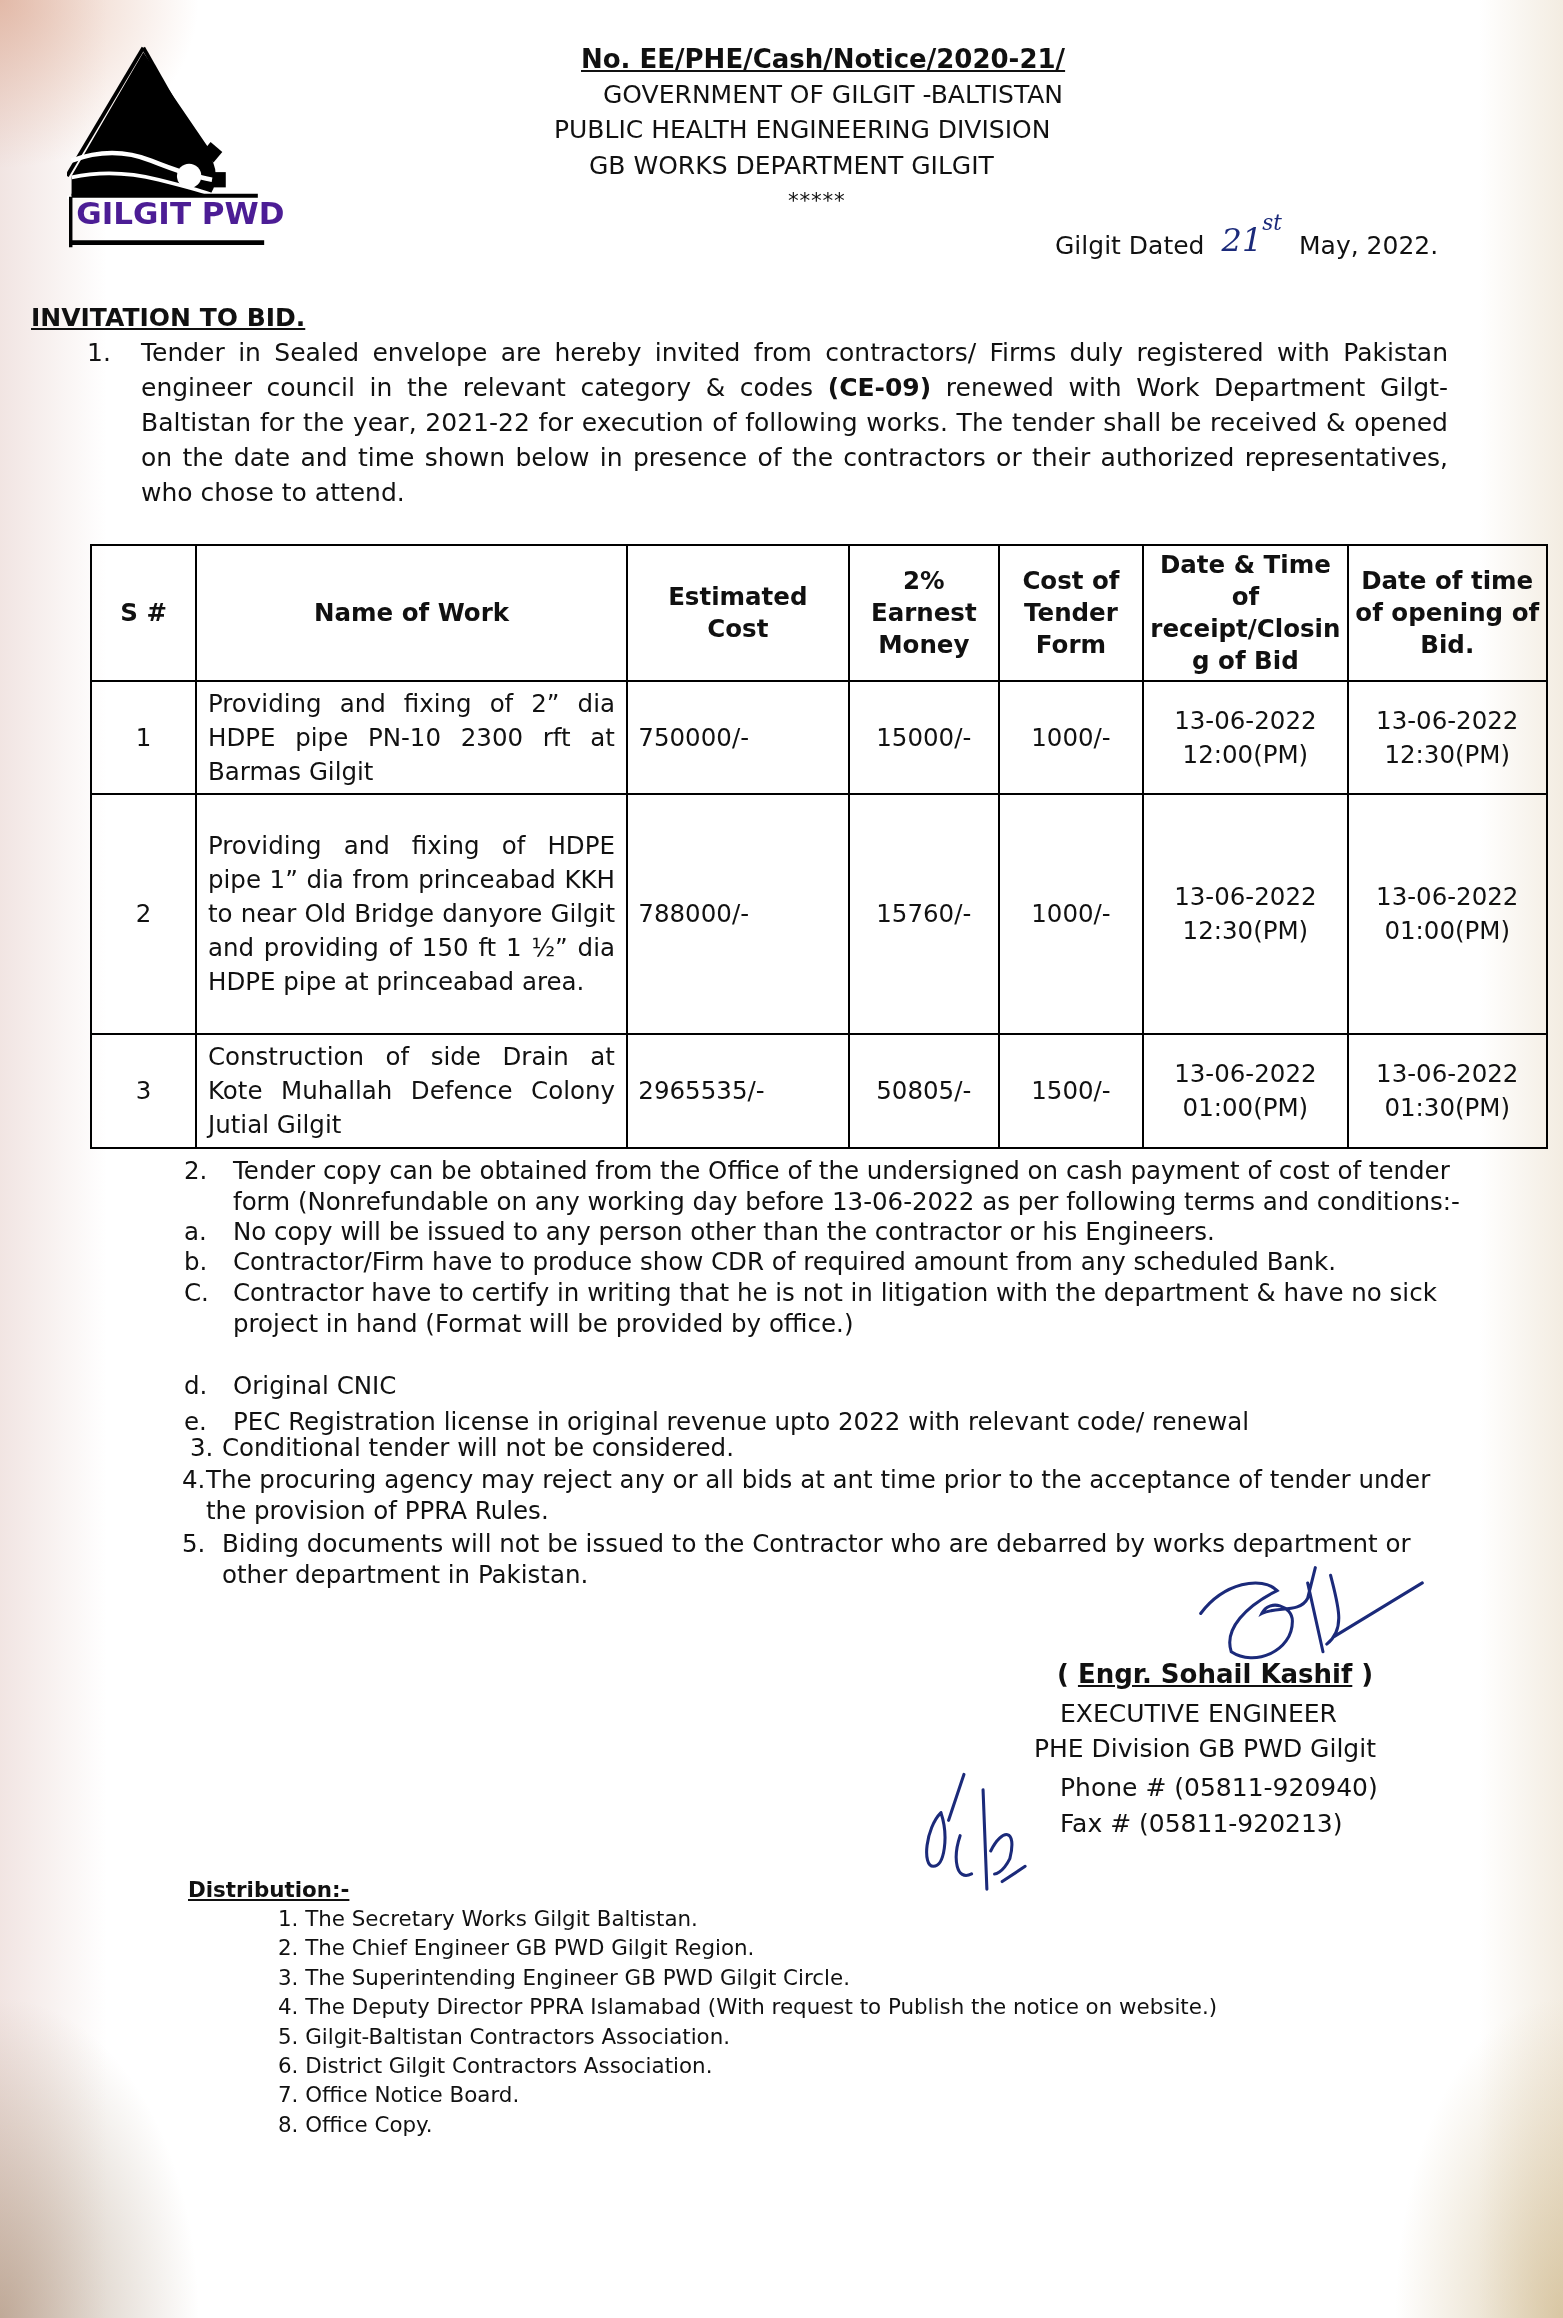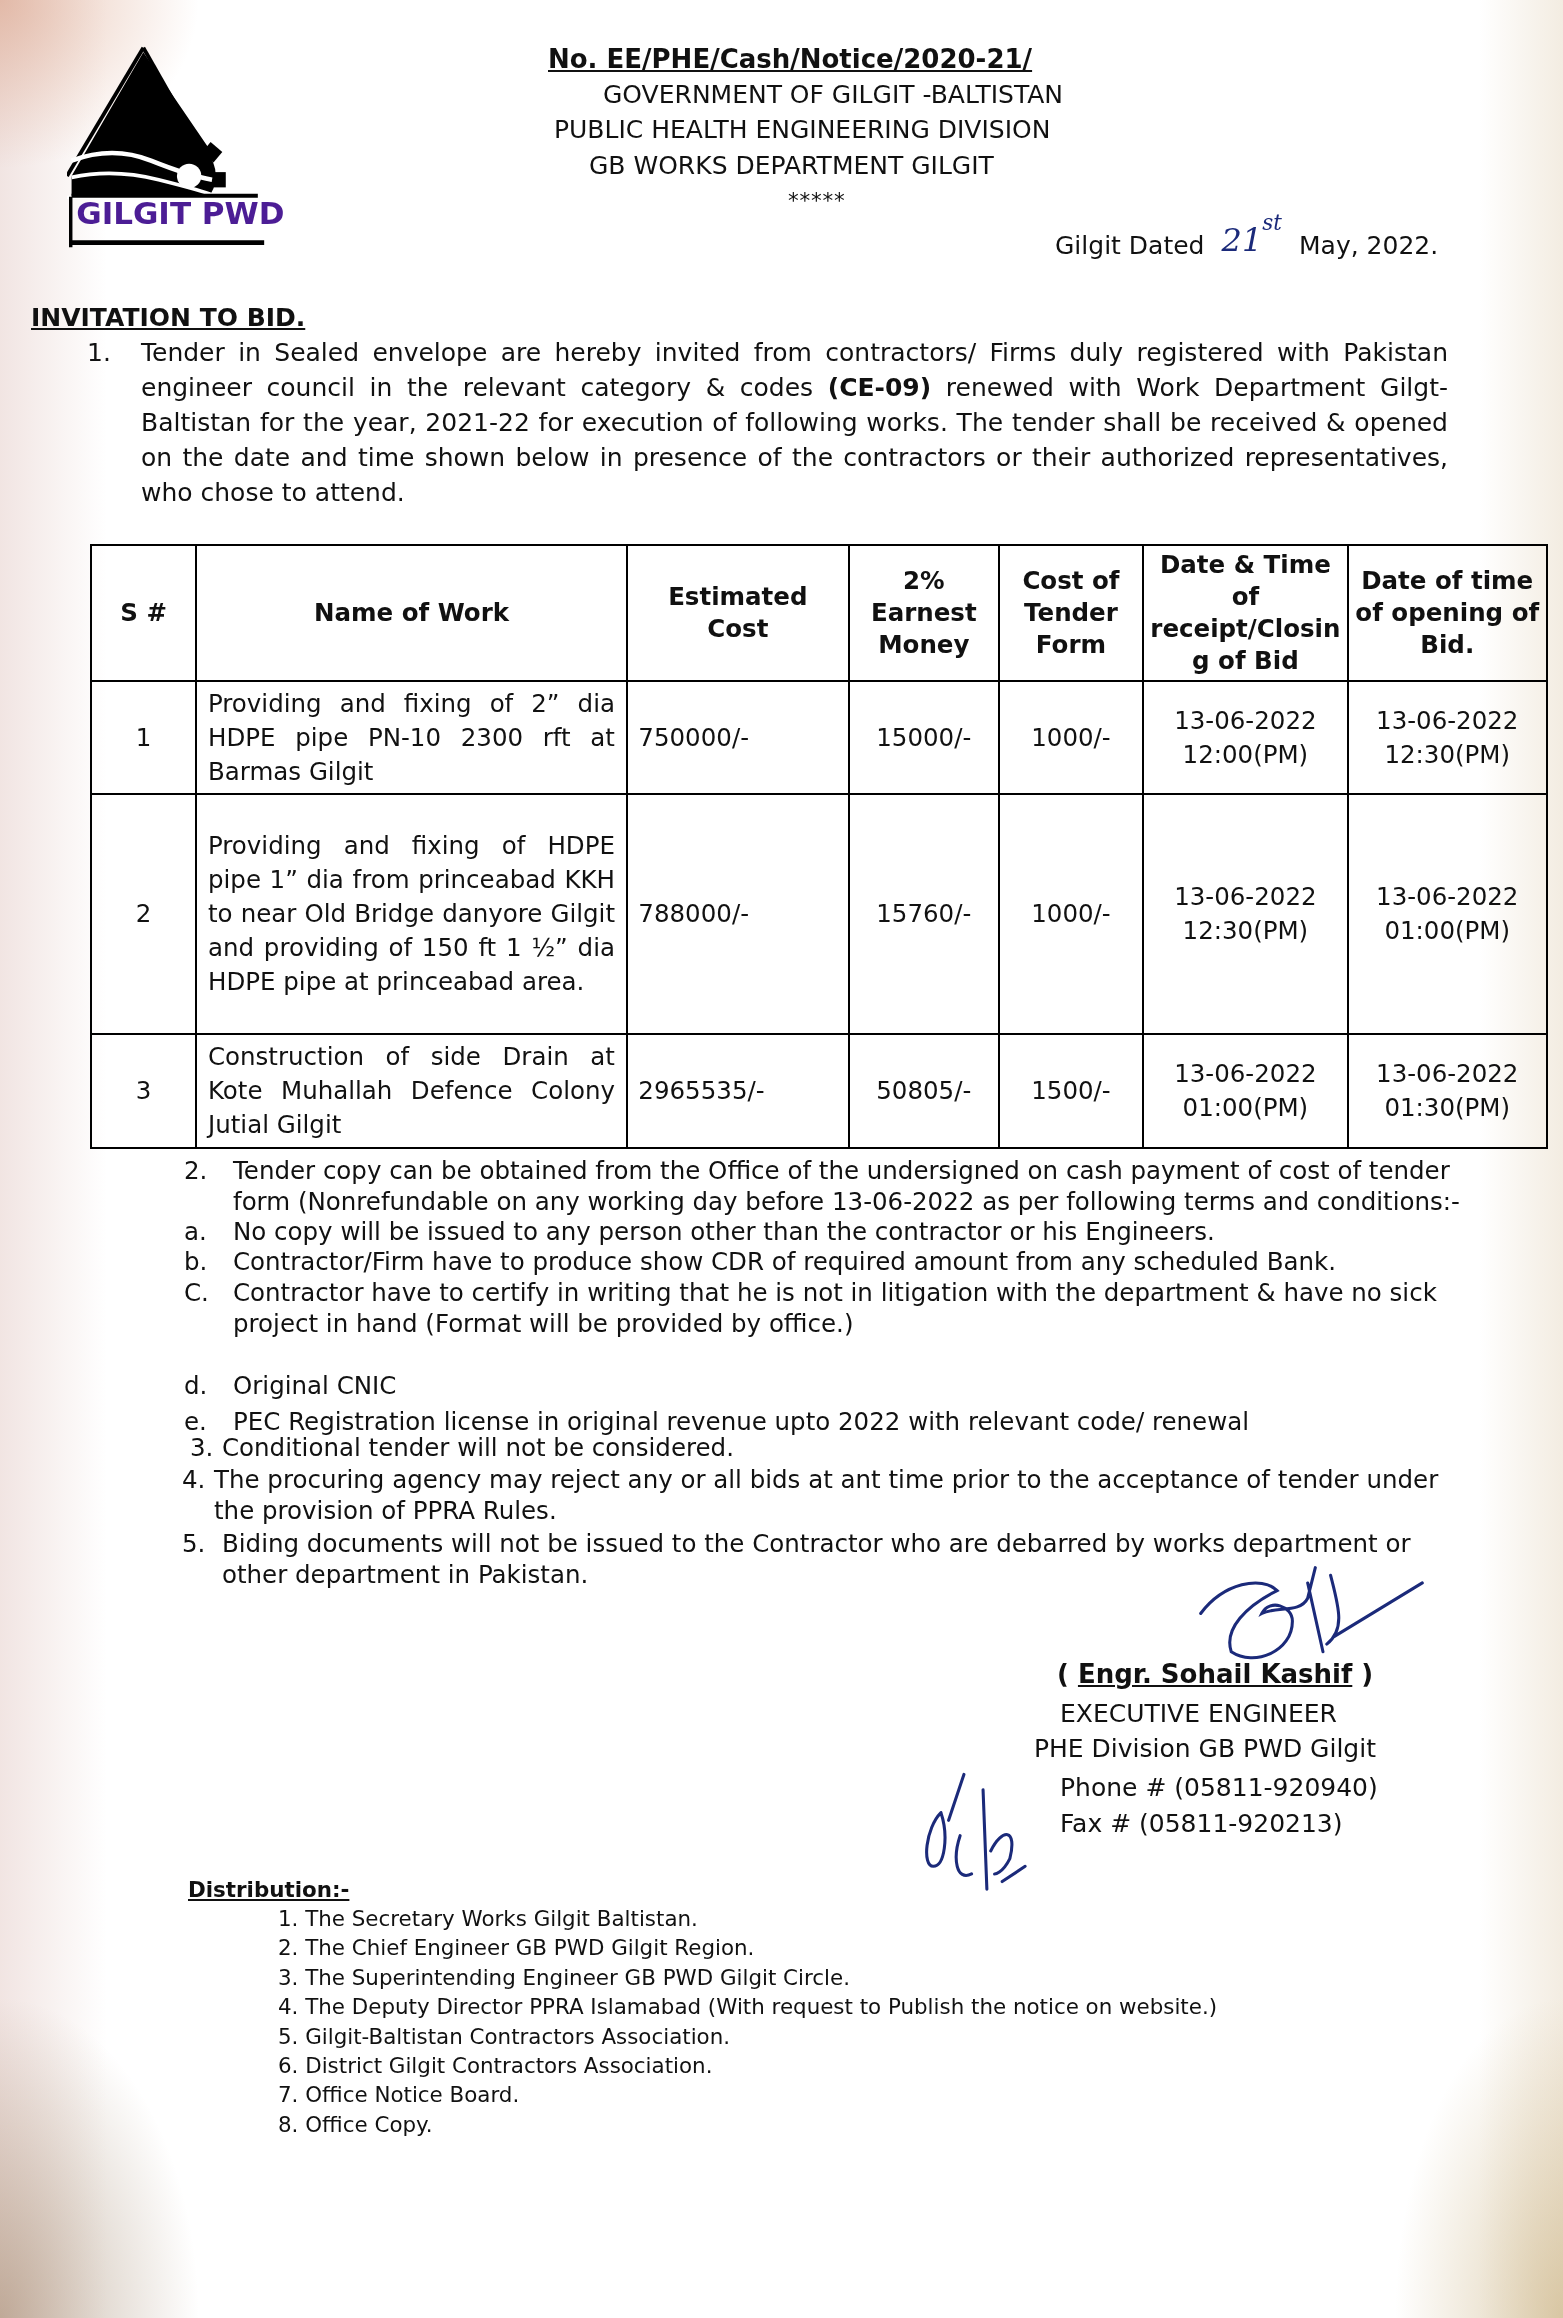--- a/index.html
+++ b/index.html
@@ -22,21 +22,21 @@
   }
   .abs { position: absolute; }
 
   
   .logo { left: 67px; top: 46px; width: 229px; width: 229px; height: 199px; }
   .logo-text {
     position: absolute; left: 9.2px; top: 149px;
     font-family: "DejaVu Sans", sans-serif; font-weight: bold;
     font-size: 31px; letter-spacing: 0px; color: #4c1d95;
   }
-  .ref-no { top: 44px; left: 548px; font-weight: bold; text-decoration: underline; font-size: 26px; }
+  .ref-no { top: 44px; left: 581px; font-weight: bold; text-decoration: underline; font-size: 26px; }
   .gov1 { top: 80px; left: 603px; font-size: 25px; }
   .gov2 { top: 115px; left: 554px; font-size: 25px; }
   .gov3 { top: 151px; left: 589px; font-size: 25px; }
   .stars { top: 188px; left: 788px; font-size: 21.4px; letter-spacing: 0.8px; }
   .dated { top: 222px; left: 1055px; font-size: 25px; }
   .dated .hand { font-family: "DejaVu Serif", serif; font-style: italic; color: #1b2a7a; font-size: 32px; margin: 0 9.2px; position: relative; top: -3.1px;}
   .dated .hand sup { font-size: 21.4px; position: relative; top: -9.2px; }
 
   .itb-title {
     top: 303px; left: 0; width: 1563px; text-align: left;
@@ -214,21 +214,21 @@
 <div class="abs cond" style="top:1406px">
     <span class="lbl">e.</span>
     <div class="txt">PEC Registration license in original revenue upto 2022 with relevant code/ renewal</div>
   </div>
 <div class="abs cond" style="top:1432px;left:190px">
     <span class="lbl">3.</span>
     <div class="txt" style="margin-left:32px">Conditional tender will not be considered.</div>
   </div>
 <div class="abs cond" style="top:1464px;left:182px">
     <span class="lbl">4.</span>
-    <div class="txt" style="margin-left:32px">The procuring agency may reject any or all bids at ant time prior to the acceptance of tender under the provision of PPRA Rules.</div>
+    <div class="txt" style="margin-left:24px">The procuring agency may reject any or all bids at ant time prior to the acceptance of tender under the provision of PPRA Rules.</div>
   </div>
 <div class="abs cond" style="top:1528px;left:182px">
     <span class="lbl">5.</span>
     <div class="txt" style="margin-left:40px">Biding documents will not be issued to the Contractor who are debarred by works department or other department in Pakistan.</div>
   </div>
 
 <svg class="abs sig-svg" viewBox="0 0 310 140">
   <path d="M10 70 C40 30, 90 20, 110 40 C70 60, 40 90, 50 120 C80 140, 130 120, 130 80 C130 60, 100 50, 90 70 C110 60, 140 70, 150 50 L160 10 M150 30 L170 120 M180 20 C190 60, 200 90, 175 110 M185 100 L300 30" stroke="#1b2a7a" stroke-width="4" fill="none" stroke-linecap="round"></path>
 </svg>
 <div class="abs sig-name">( <u>Engr. Sohail Kashif</u> )</div>

